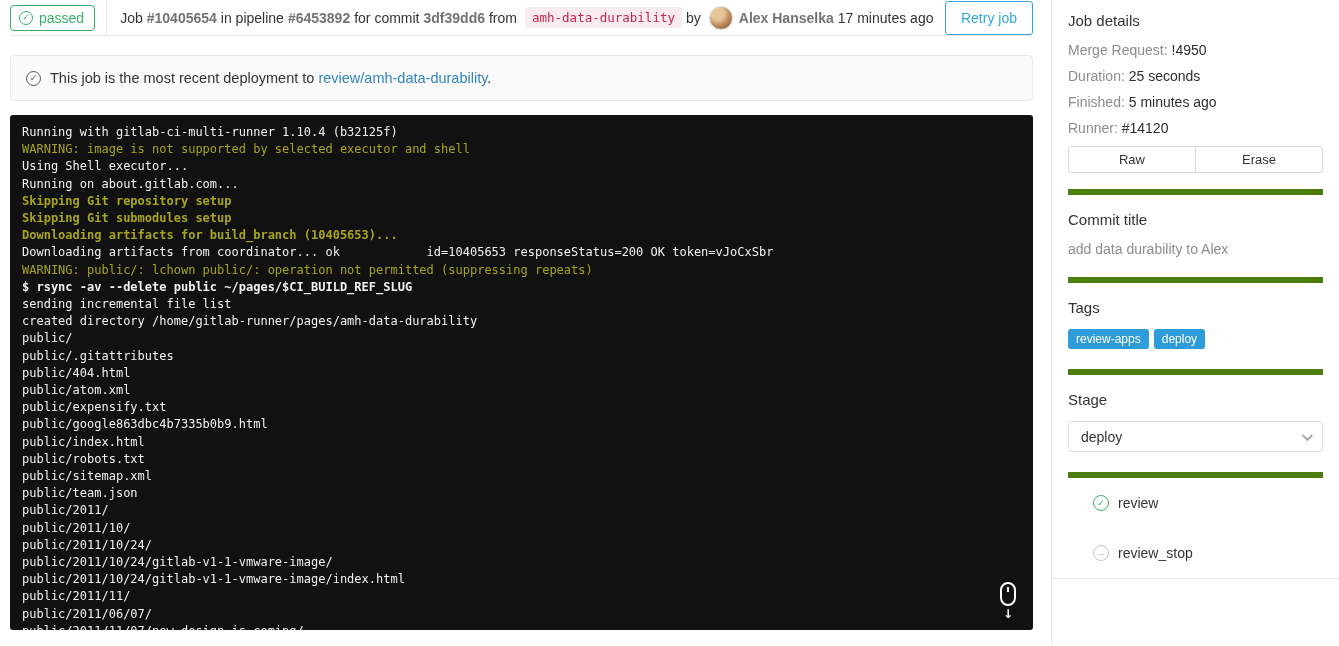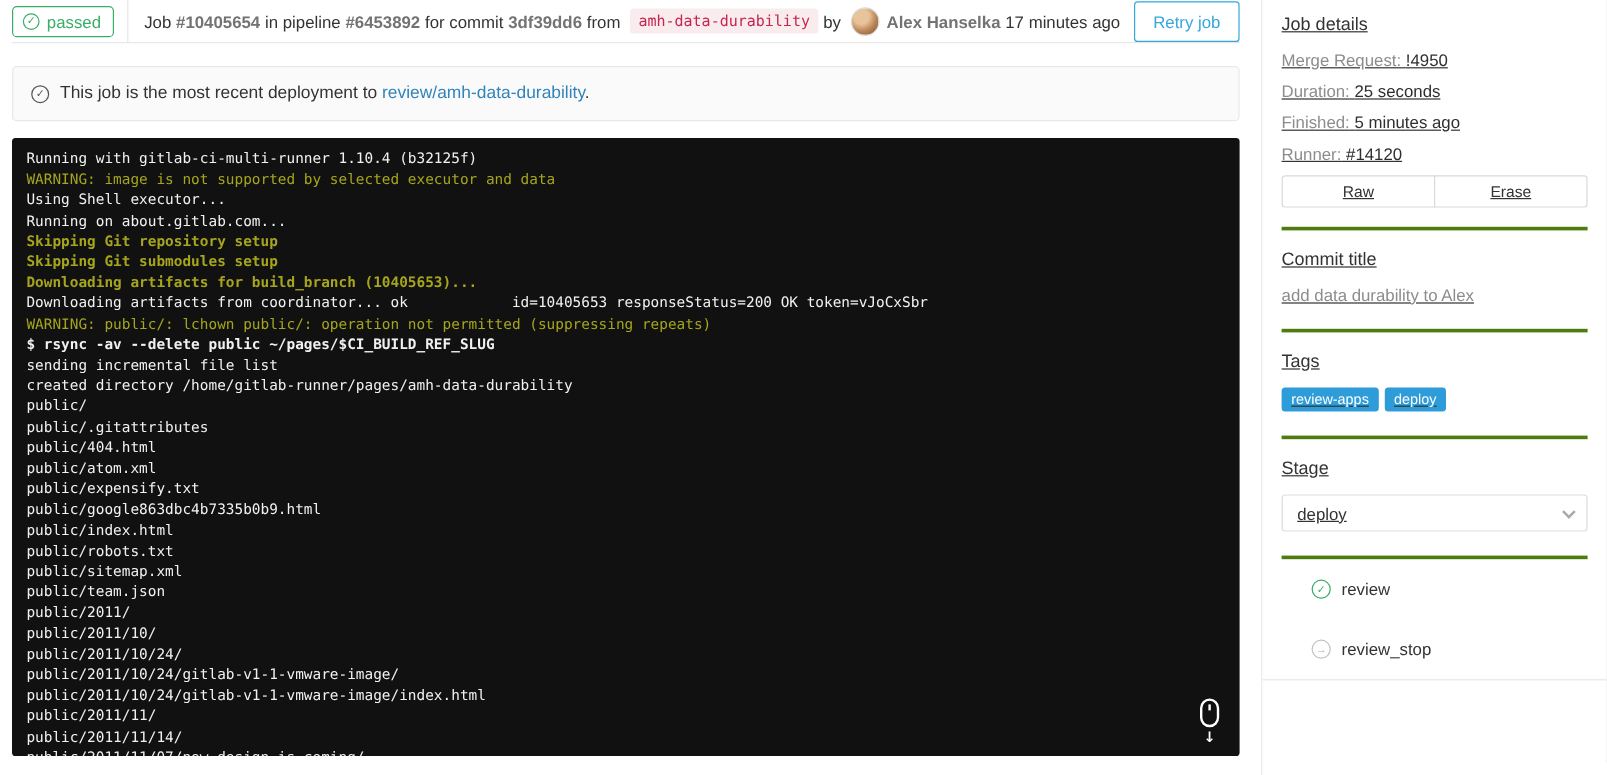--- a/index.html
+++ b/index.html
@@ -45,21 +45,21 @@
   .mouse-shape { width:16px; height:24px; border:2px solid #fff; border-radius:8px; margin:0 auto; position:relative; }
   .mouse-shape::after { content:""; position:absolute; top:3px; left:50%; transform:translateX(-50%);
     width:2px; height:5px; background:#fff; }
   .scroll-arrow { color:#fff; font-size:12px; font-weight:bold; line-height:12px; margin-top:2px;
     font-family:"DejaVu Sans", sans-serif; }
 
   
   .sidebar { position:absolute; left:1051px; top:0; width:288px; height:646px;
     border-left:1px solid #eaeaea; font-size:14px; }
   .sb-inset { margin:0 16px; }
-  .sb-block { padding:16px 0 20px; border-bottom:3px solid #4d7c0f;text-decoration:underline; }
+  .sb-block { padding:16px 0 20px; border-bottom:6px solid #4d7c0f; }
   .sb-block.first { padding-top:12px; padding-bottom:16px; }
   .sb-heading { font-size:15px; color:#333; margin-bottom:13px; }
   .detail-row { margin-bottom:10px; color:#8c8c8c; }
   .detail-row .val { color:#2e2e2e; }
   .btn-group { display:flex; margin-top:6px; }
   .btn-group .btn { flex:1; background:#fff; border:1px solid #d9d9d9; color:#333; font-size:13px;
     padding:5px 0; text-align:center; cursor:pointer; font-family:"Liberation Sans", sans-serif; }
   .btn-group .btn:first-child { border-radius:3px 0 0 3px; }
   .btn-group .btn:last-child { border-radius:0 3px 3px 0; margin-left:-1px; }
   .commit-msg { color:#8c8c8c; }
@@ -108,21 +108,21 @@
     <span class="circ-icon"></span>
     <span>
       <span>This job is the most recent deployment to</span>
       <a>review/amh-data-durability</a><span>.</span>
     </span>
   </div>
 
   <div class="terminal">
     <div>
         <div class="tline plain">Running with gitlab-ci-multi-runner 1.10.4 (b32125f)</div>
-        <div class="tline warn">WARNING: image is not supported by selected executor and data</div>
+        <div class="tline warn">WARNING: image is not supported by selected executor and shell</div>
         <div class="tline plain">Using Shell executor...</div>
         <div class="tline plain">Running on about.gitlab.com...</div>
         <div class="tline warn-bold">Skipping Git repository setup</div>
         <div class="tline warn-bold">Skipping Git submodules setup</div>
         <div class="tline warn-bold">Downloading artifacts for build_branch (10405653)...</div>
         <div class="tline plain">Downloading artifacts from coordinator... ok            id=10405653 responseStatus=200 OK token=vJoCxSbr</div>
         <div class="tline warn">WARNING: public/: lchown public/: operation not permitted (suppressing repeats)</div>
         <div class="tline cmd">$ rsync -av --delete public ~/pages/$CI_BUILD_REF_SLUG</div>
         <div class="tline plain">sending incremental file list</div>
         <div class="tline plain">created directory /home/gitlab-runner/pages/amh-data-durability</div>
@@ -135,21 +135,21 @@
         <div class="tline plain">public/index.html</div>
         <div class="tline plain">public/robots.txt</div>
         <div class="tline plain">public/sitemap.xml</div>
         <div class="tline plain">public/team.json</div>
         <div class="tline plain">public/2011/</div>
         <div class="tline plain">public/2011/10/</div>
         <div class="tline plain">public/2011/10/24/</div>
         <div class="tline plain">public/2011/10/24/gitlab-v1-1-vmware-image/</div>
         <div class="tline plain">public/2011/10/24/gitlab-v1-1-vmware-image/index.html</div>
         <div class="tline plain">public/2011/11/</div>
-        <div class="tline plain">public/2011/11/14/</div>
+        <div class="tline plain">public/2011/06/07/</div>
         <div class="tline plain">public/2011/11/07/new-design-is-coming/</div>
       </div>
     <div class="scroll-hint">
       <div class="mouse-shape"></div>
       <div class="scroll-arrow">↓</div>
     </div>
   </div>
 
 </div>
 

